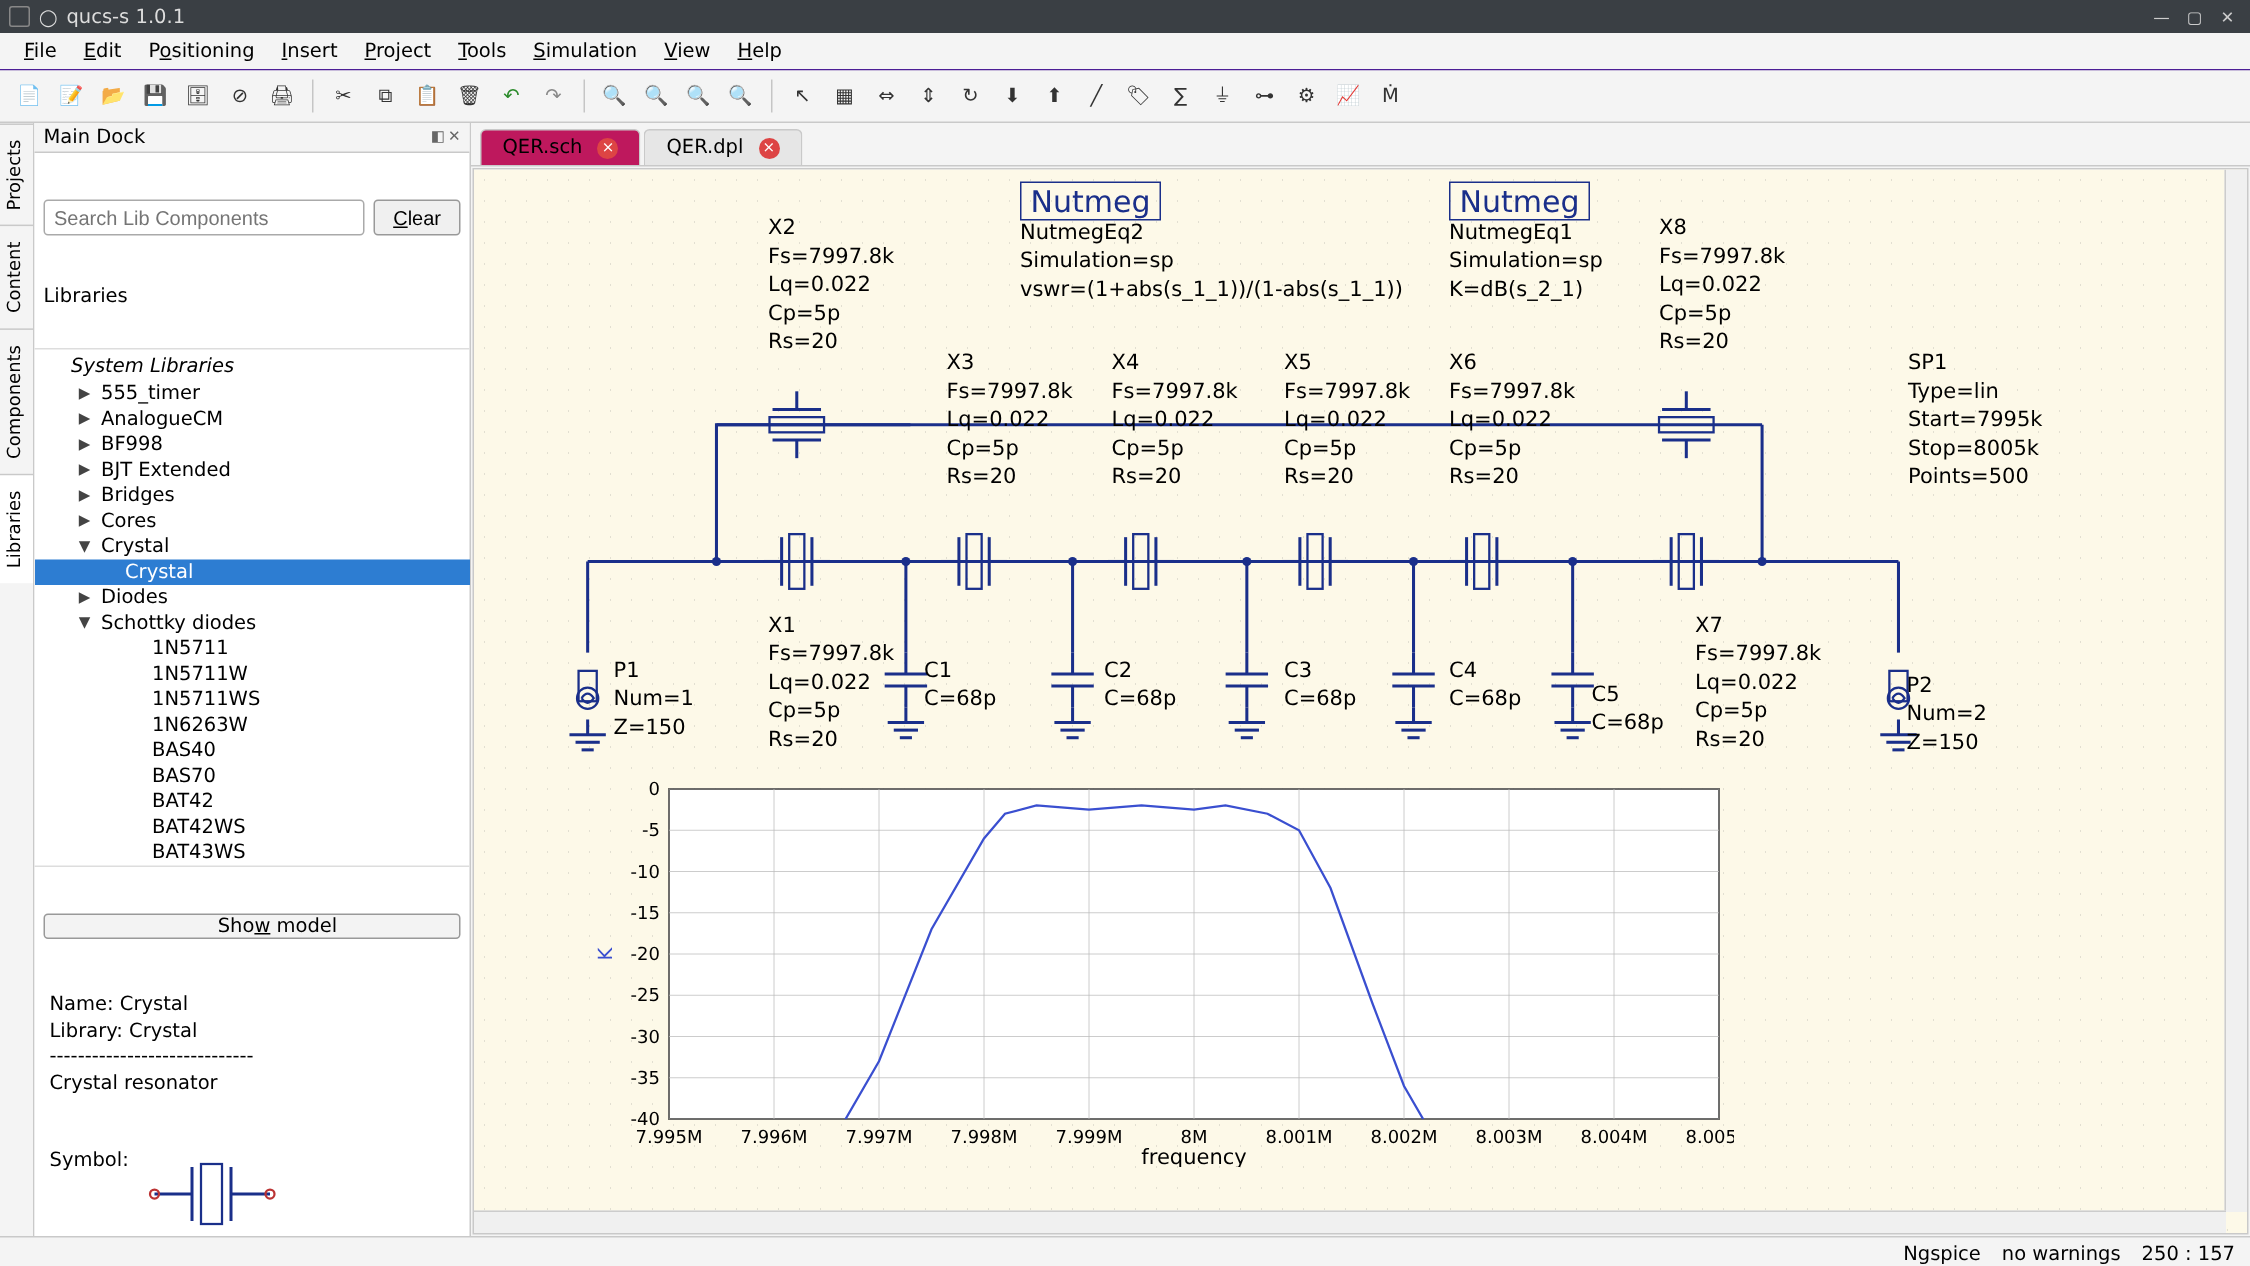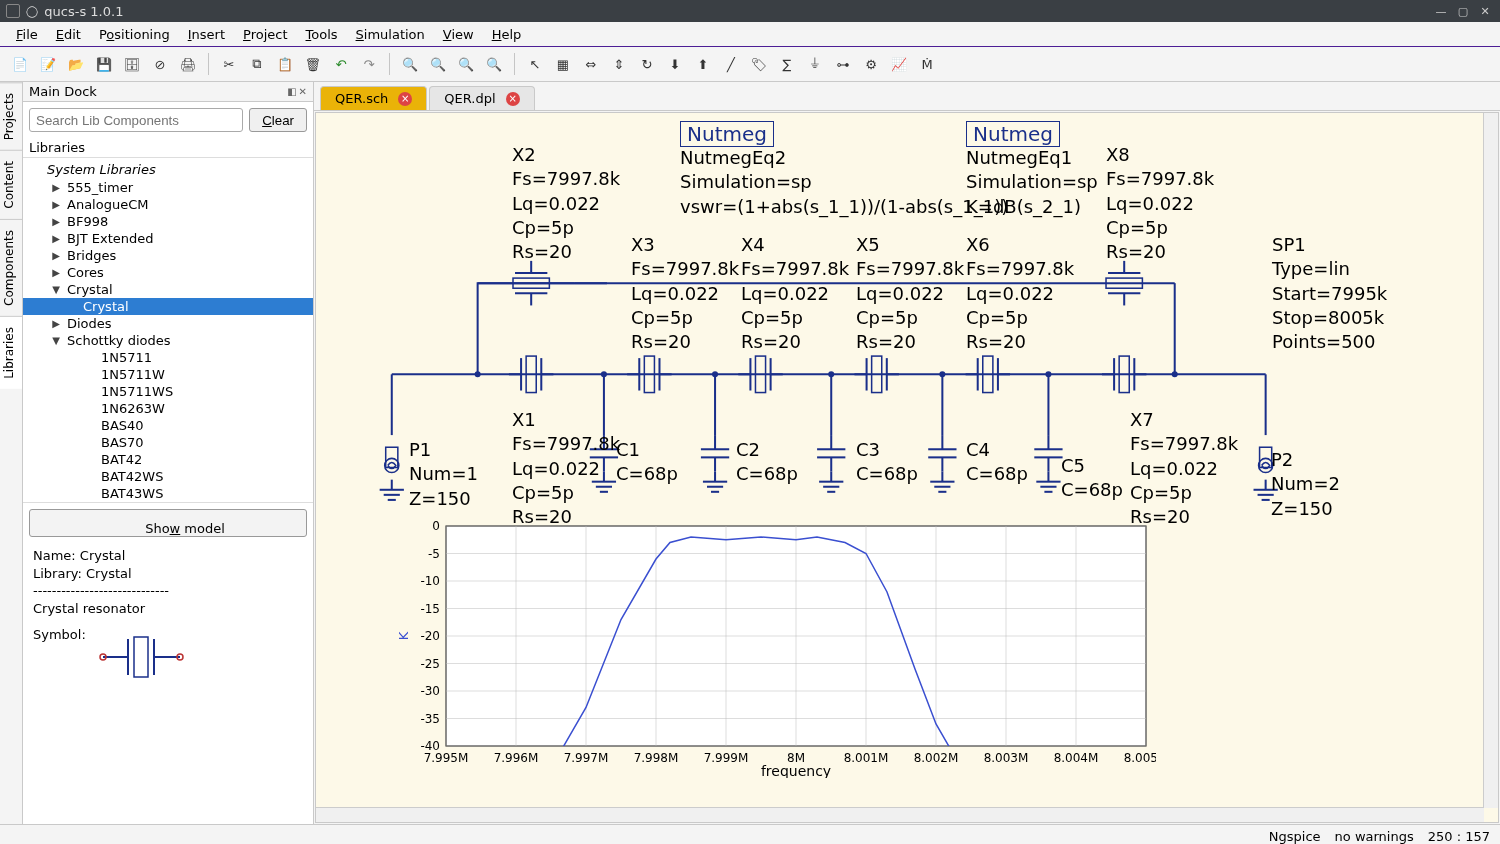--- a/index.html
+++ b/index.html
@@ -10,52 +10,52 @@
   .titlebar .win-btn { width:18px; height:14px; display:flex; align-items:center; justify-content:center; color:#ccc; font-size:11px; }
   .menubar { background:#f4f4f4; height:24px; display:flex; align-items:center; gap:2px; padding:0 8px; border-bottom:1px solid #4c1d95; }
   .menubar .mi { padding:2px 8px; cursor:default; }
   .toolbar { background:#f4f4f4; height:34px; display:flex; align-items:center; gap:4px; padding:0 8px; border-bottom:1px solid #c9c9c9; }
   .toolbar .tb { width:24px; height:24px; display:flex; align-items:center; justify-content:center; color:#333; }
   .toolbar .sep { width:1px; height:22px; background:#c5c5c5; margin:0 4px; }
   .main-row { display:flex; height:calc(844px - 22px - 24px - 34px - 22px); }
   .side-tabs { width:22px; background:#f4f4f4; border-right:1px solid #c9c9c9; display:flex; flex-direction:column; }
   .side-tab { writing-mode: vertical-rl; transform: rotate(180deg); padding:10px 2px; text-align:center; border-bottom:1px solid #c9c9c9; font-size:12px; }
   .side-tab.active { background:#fff; }
-  .dock { width:290px; background:#fff; border-right:1px solid #c9c9c9; display:flex; flex-direction:column; }
+  .dock { width:290px; background:#fff; border-right:1px solid #c9c9c9; display:flex; flex-direction:column;gap:25px; }
   .dock-title { background:#f4f4f4; padding:2px 6px; border-bottom:1px solid #c9c9c9; display:flex; justify-content:space-between; align-items:center; }
   .dock-title .icons { display:flex; gap:2px; color:#666; font-size:10px; }
   .search-row { display:flex; gap:6px; padding:6px; align-items:center; }
   .search-row input { flex:1; height:22px; padding:0 6px; border:1px solid #aaa; border-radius:3px; }
   .search-row button { height:24px; padding:0 12px; background:#f0f0f0; border:1px solid #999; border-radius:3px; }
   .lib-caption { padding:2px 6px; font-size:13px; }
   .libtree { flex:0 0 auto; height:340px; overflow:auto; border-top:1px solid #ddd; border-bottom:1px solid #ddd; padding:2px 0; }
   .tree-hdr { font-style:italic; padding:2px 24px; }
   .tree-row { padding:1px 0 1px 28px; display:flex; align-items:center; gap:6px; cursor:default; }
   .tree-row.child { padding-left:60px; }
   .tree-row.gchild { padding-left:78px; }
   .tree-row.sel { background:#2d7dd2; color:#fff; }
   .tree-arrow { width:10px; text-align:center; color:#444; font-size:10px; }
   .show-model { margin:6px; height:26px; border:1px solid #999; border-radius:3px; display:flex; align-items:flex-end; justify-content:center; background:#f3f3f3;padding-left:34px; }
   .info-box { padding:4px 10px; font-size:13px; line-height:1.35; }
   .symbol-box { padding:6px 10px; display:flex; align-items:flex-start; gap:12px; }
   .center { flex:1; display:flex; flex-direction:column; background:#f4f4f4; position:relative; }
   .tabs { height:28px; display:flex; align-items:flex-end; padding-left:6px; gap:2px; border-bottom:1px solid #c9c9c9; background:#f4f4f4; }
-  .tab { padding:4px 14px; background:#eab308; border:1px solid #c9c9c9; border-bottom:none; border-radius:4px 4px 0 0; display:flex; align-items:center; gap:10px; font-size:13px; }
+  .tab { padding:4px 14px; background:#be185d; border:1px solid #c9c9c9; border-bottom:none; border-radius:4px 4px 0 0; display:flex; align-items:center; gap:10px; font-size:13px; }
   .tab.inactive { background:#e6e6e6; }
   .tab .close { width:14px; height:14px; border-radius:7px; background:#d44; color:#fff; font-size:10px; display:flex; align-items:center; justify-content:center; line-height:1; }
   .canvas-wrap { flex:1; position:relative; overflow:hidden; border:1px solid #c9c9c9; margin:1px; }
   .canvas { position:absolute; inset:0;
     background-color:#fdf9e8;
     background-image:
       radial-gradient(circle, rgba(100,100,100,0.35) 0.6px, transparent 0.6px);
     background-size: 14px 14px;
   }
   .scrollbar-v { position:absolute; right:0; top:0; bottom:14px; width:14px; background:#f0f0f0; border-left:1px solid #ccc; }
   .scrollbar-h { position:absolute; left:0; right:14px; bottom:0; height:14px; background:#f0f0f0; border-top:1px solid #ccc; }
-  .sch-text { position:absolute; font-size:18px; color:#000; line-height:1.35; white-space:pre; font-family: "DejaVu Sans", Arial, sans-serif; }
+  .sch-text { position:absolute; font-size:14px; color:#000; line-height:1.35; white-space:pre; font-family: "DejaVu Sans", Arial, sans-serif; }
   .nutmeg-box { position:absolute; border:1.5px solid #1a2f8a; color:#1a2f8a; font-size:20px; padding:0 6px; }
   .sparam-box { position:absolute; border:2px solid #1a2f8a; color:#1a2f8a; font-size:19px; padding:6px 10px; line-height:1.3; }
   svg.schematic { position:absolute; inset:0; }
   .wire { stroke:#1a2f8a; stroke-width:2; fill:none; }
   .thin { stroke:#1a2f8a; stroke-width:1.5; fill:none; }
   .node { fill:#1a2f8a; }
   .chart-box { position:absolute; background:rgba(253,249,232,0.0); }
   .chart-box .grid { stroke:#bbb; stroke-width:0.5; }
   .chart-box .curve { stroke:#3a4fd0; stroke-width:1.5; fill:none; }
   .chart-box text { font-size:12px; fill:#000; }

